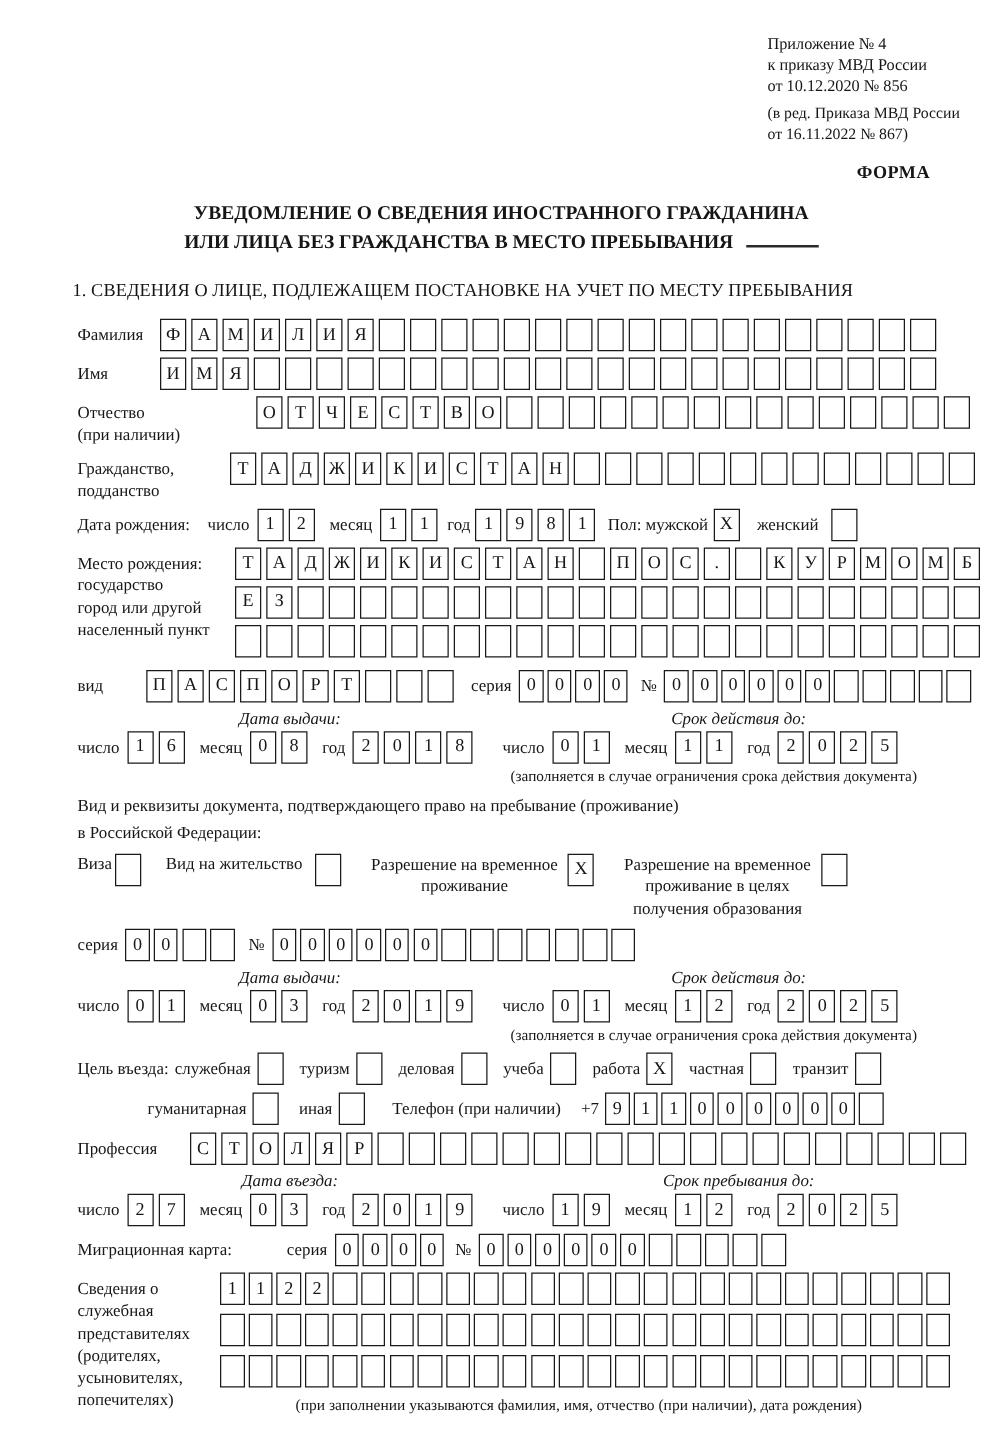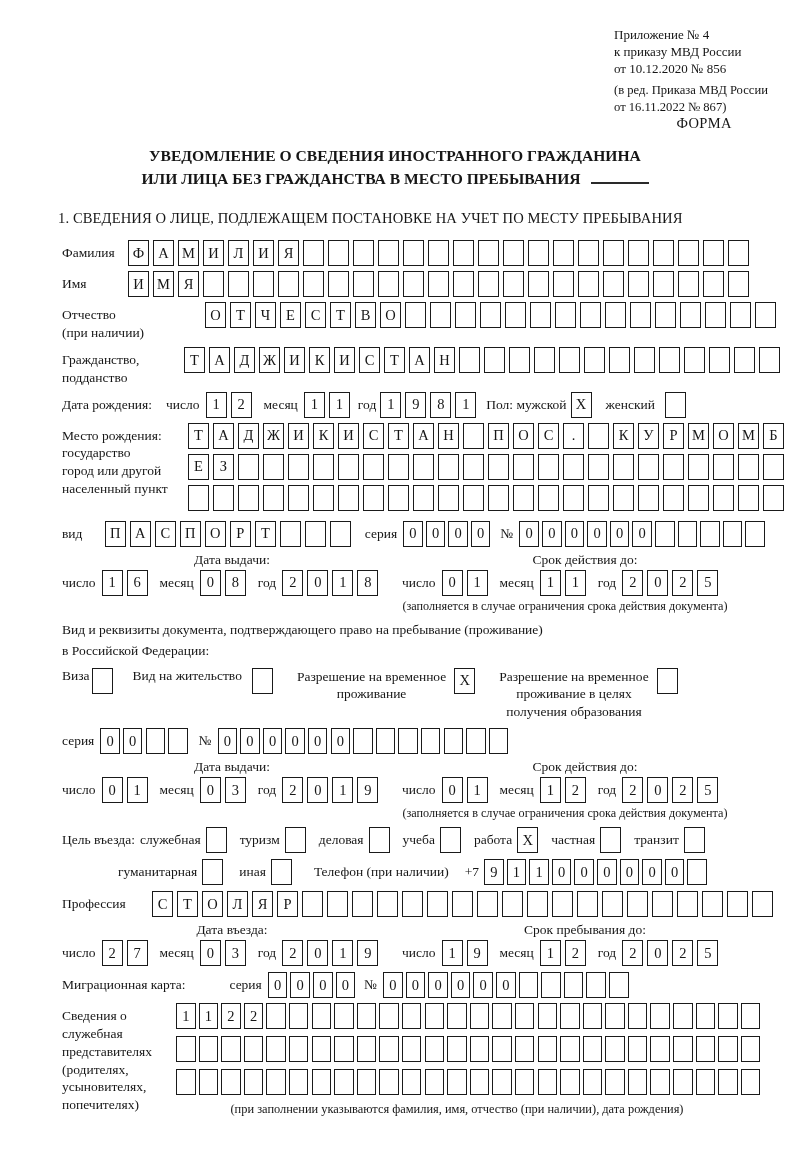--- a/index.html
+++ b/index.html
@@ -2,26 +2,26 @@
 <html><head>
 <meta charset="utf-8">
 <style>
   * { box-sizing: border-box; }
   html,body { margin:0; padding:0; background:#fff; }
   body {
     width:800px; height:1163px; overflow:hidden;
     font-family:"Liberation Serif","DejaVu Serif",serif;
     color:#161616; font-size:13.5px;
   }
-  .page { padding:26px 32px 0 62px; }
+  .page { padding:26px 20px 0 62px; }
 
   
   .ref { margin-left:552px; font-size:13px; line-height:1.32; }
   .ref-amend { margin-left:552px; font-size:12.6px; line-height:1.3; margin-top:5px; }
-  .forma { text-align:right; padding-right:36px; font-weight:normal; font-size:14.5px; letter-spacing:.4px; }
+  .forma { text-align:right; padding-right:36px; font-weight:bold; font-size:14.5px; margin-top:15px; letter-spacing:.4px; }
 
   .title { text-align:center; font-weight:bold; font-size:15.6px; line-height:1.45; margin-top:13px; margin-left:-40px; }
   .uline { display:inline-block; width:58px; border-bottom:2.2px solid #2a2a2a; margin-left:10px; }
   .sect { font-weight:normal; font-size:14.6px; margin-top:20px; margin-left:-4px; white-space:nowrap; letter-spacing:.1px; }
 
   .row { display:flex; align-items:flex-start; margin-bottom:5px; }
   .lbl { flex:none; line-height:1.32; padding-top:4px; }
   .lbl div { line-height:1.32; }
   .t { white-space:nowrap; }
 
@@ -35,21 +35,21 @@
   .stack .cells { margin-bottom:5px; }
 
   .inline { display:flex; align-items:center; margin-bottom:5px; flex-wrap:nowrap; }
   .inline .t { margin-right:6px; } .gap16 { margin-left:16px; } .gap20 { margin-left:20px; }
 
   .doc-head { text-align:center; font-weight:bold; margin:3px 0 4px -10px; font-size:13.8px; }
 
   .dates { display:flex; margin-bottom:6px; }
   .dates .col-l { width:340px; flex:none; }
   .dates .col-r { flex:1; }
-  .dates-head { text-align:center; margin-bottom:2px; }
+  .dates-head { text-align:center; margin-bottom:2px;font-style:italic; }
   .date-line { display:flex; align-items:center; }
   .date-line .t { margin-right:6px; }
   .date-line .cells { margin-right:8px; }
   .note { font-size:12.2px; text-align:center; white-space:nowrap; margin-top:3px; margin-left:-40px; }
 
   .intro { line-height:1.55; }
 
   .visa-row { display:flex; align-items:flex-start; margin:6px 0 8px 0; }
   .visa-row .opt { text-align:center; line-height:1.3; }
   .visa-row .cb { margin-top:0; }

